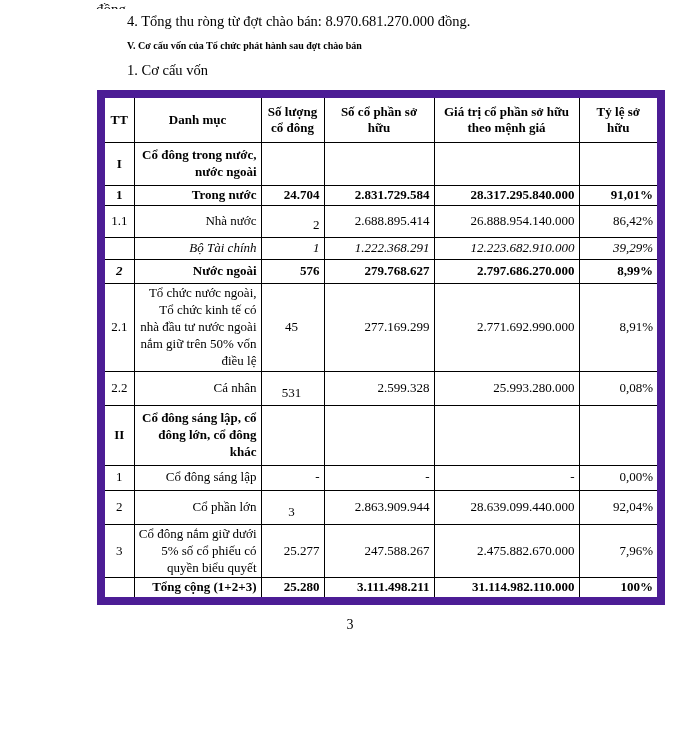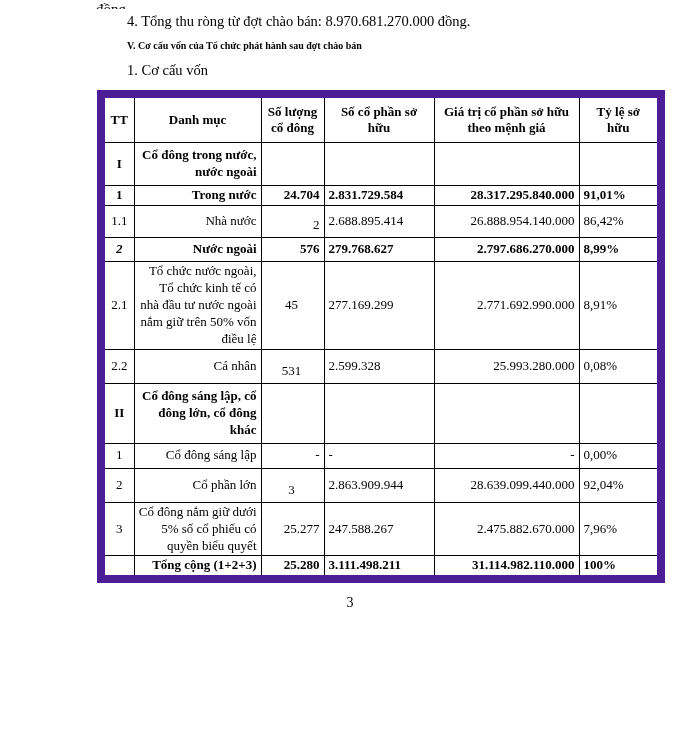--- a/index.html
+++ b/index.html
@@ -37,23 +37,23 @@
     padding: 1px 4px;
     overflow: hidden;
   }
   table.cap th {
     font-weight: 700; text-align: center;
     height: 49px; padding: 2px 5px; line-height: 1.2;
   }
   td.tt  { text-align: center; }
   td.nm  { text-align: right; padding-left: 7px; padding-right: 6px; }
   td.cnt { text-align: right; padding-right: 12px; }
-  td.shr { padding-right: 11px; margin-top: 26px; }
+  td.shr { text-align: right; padding-right: 11px; margin-top: 26px; }
   td.val { text-align: right; padding-right: 13px; }
-  td.pct { text-align: left; font-family: Liberation Serif, serif; }
+  td.pct { text-align: right; font-family: Liberation Serif, serif; }
 
   
   tr.h43 td { height: 43px; } tr.h20 td { height: 20px; }
   tr.h32 td { height: 32px; } tr.h22 td { height: 22px; }
   tr.h21 td { height: 21px; } tr.h24 td { height: 24px; }
   tr.h25 td { height: 25px; } tr.h82 td { height: 82px; }
   tr.h34 td { height: 34px; } tr.h60 td { height: 60px; }
   tr.h48 td { height: 48px; } tr.h23 td { height: 23px; }
 
   
@@ -121,20 +121,28 @@
         <td class="pct">91,01%</td>
       </tr>
       <tr class="h32 cnt-bottom">
         <td class="tt">1.1</td>
         <td class="nm">Nhà nước</td>
         <td class="cnt">2</td>
         <td class="shr">2.688.895.414</td>
         <td class="val">26.888.954.140.000</td>
         <td class="pct">86,42%</td>
       </tr>
+      <tr class="h22 r-italic">
+        <td class="tt"></td>
+        <td class="nm">Bộ Tài chính</td>
+        <td class="cnt">1</td>
+        <td class="shr">1.222.368.291</td>
+        <td class="val">12.223.682.910.000</td>
+        <td class="pct">39,29%</td>
+      </tr>
       <tr class="h24 r-bold tt-italic">
         <td class="tt">2</td>
         <td class="nm">Nước ngoài</td>
         <td class="cnt">576</td>
         <td class="shr">279.768.627</td>
         <td class="val">2.797.686.270.000</td>
         <td class="pct">8,99%</td>
       </tr>
       <tr class="h82 cnt-center">
         <td class="tt">2.1</td>

